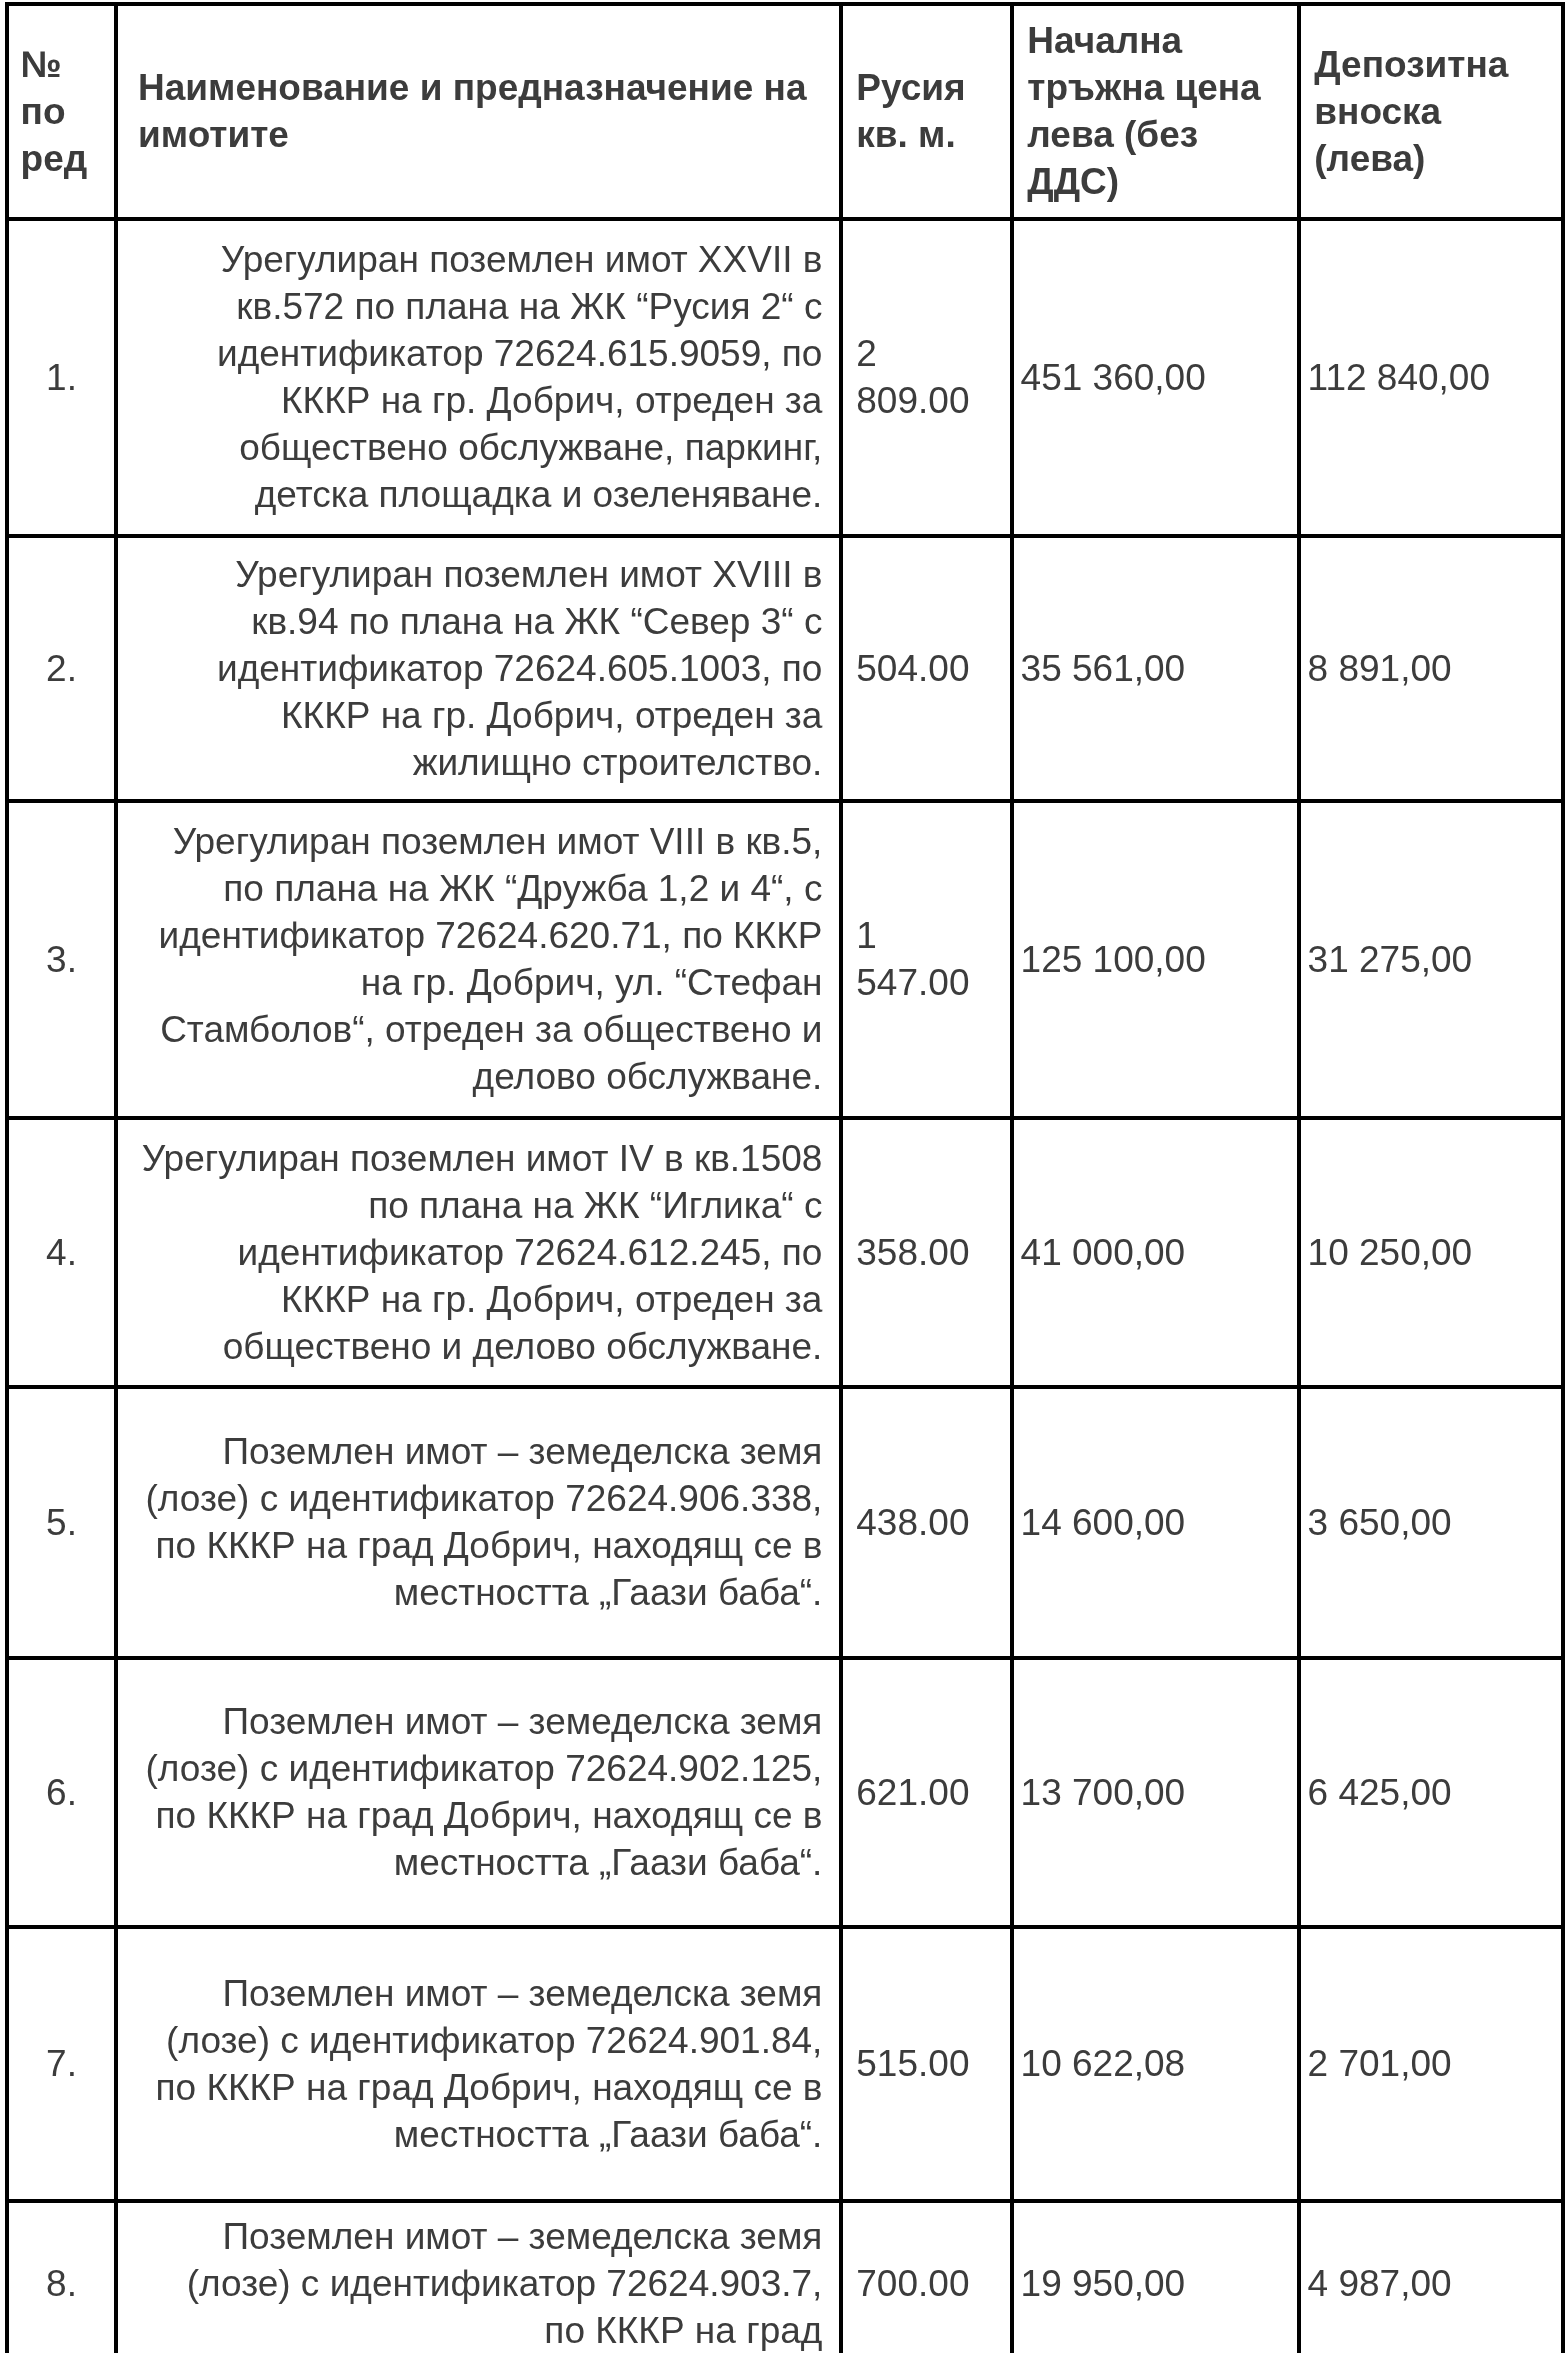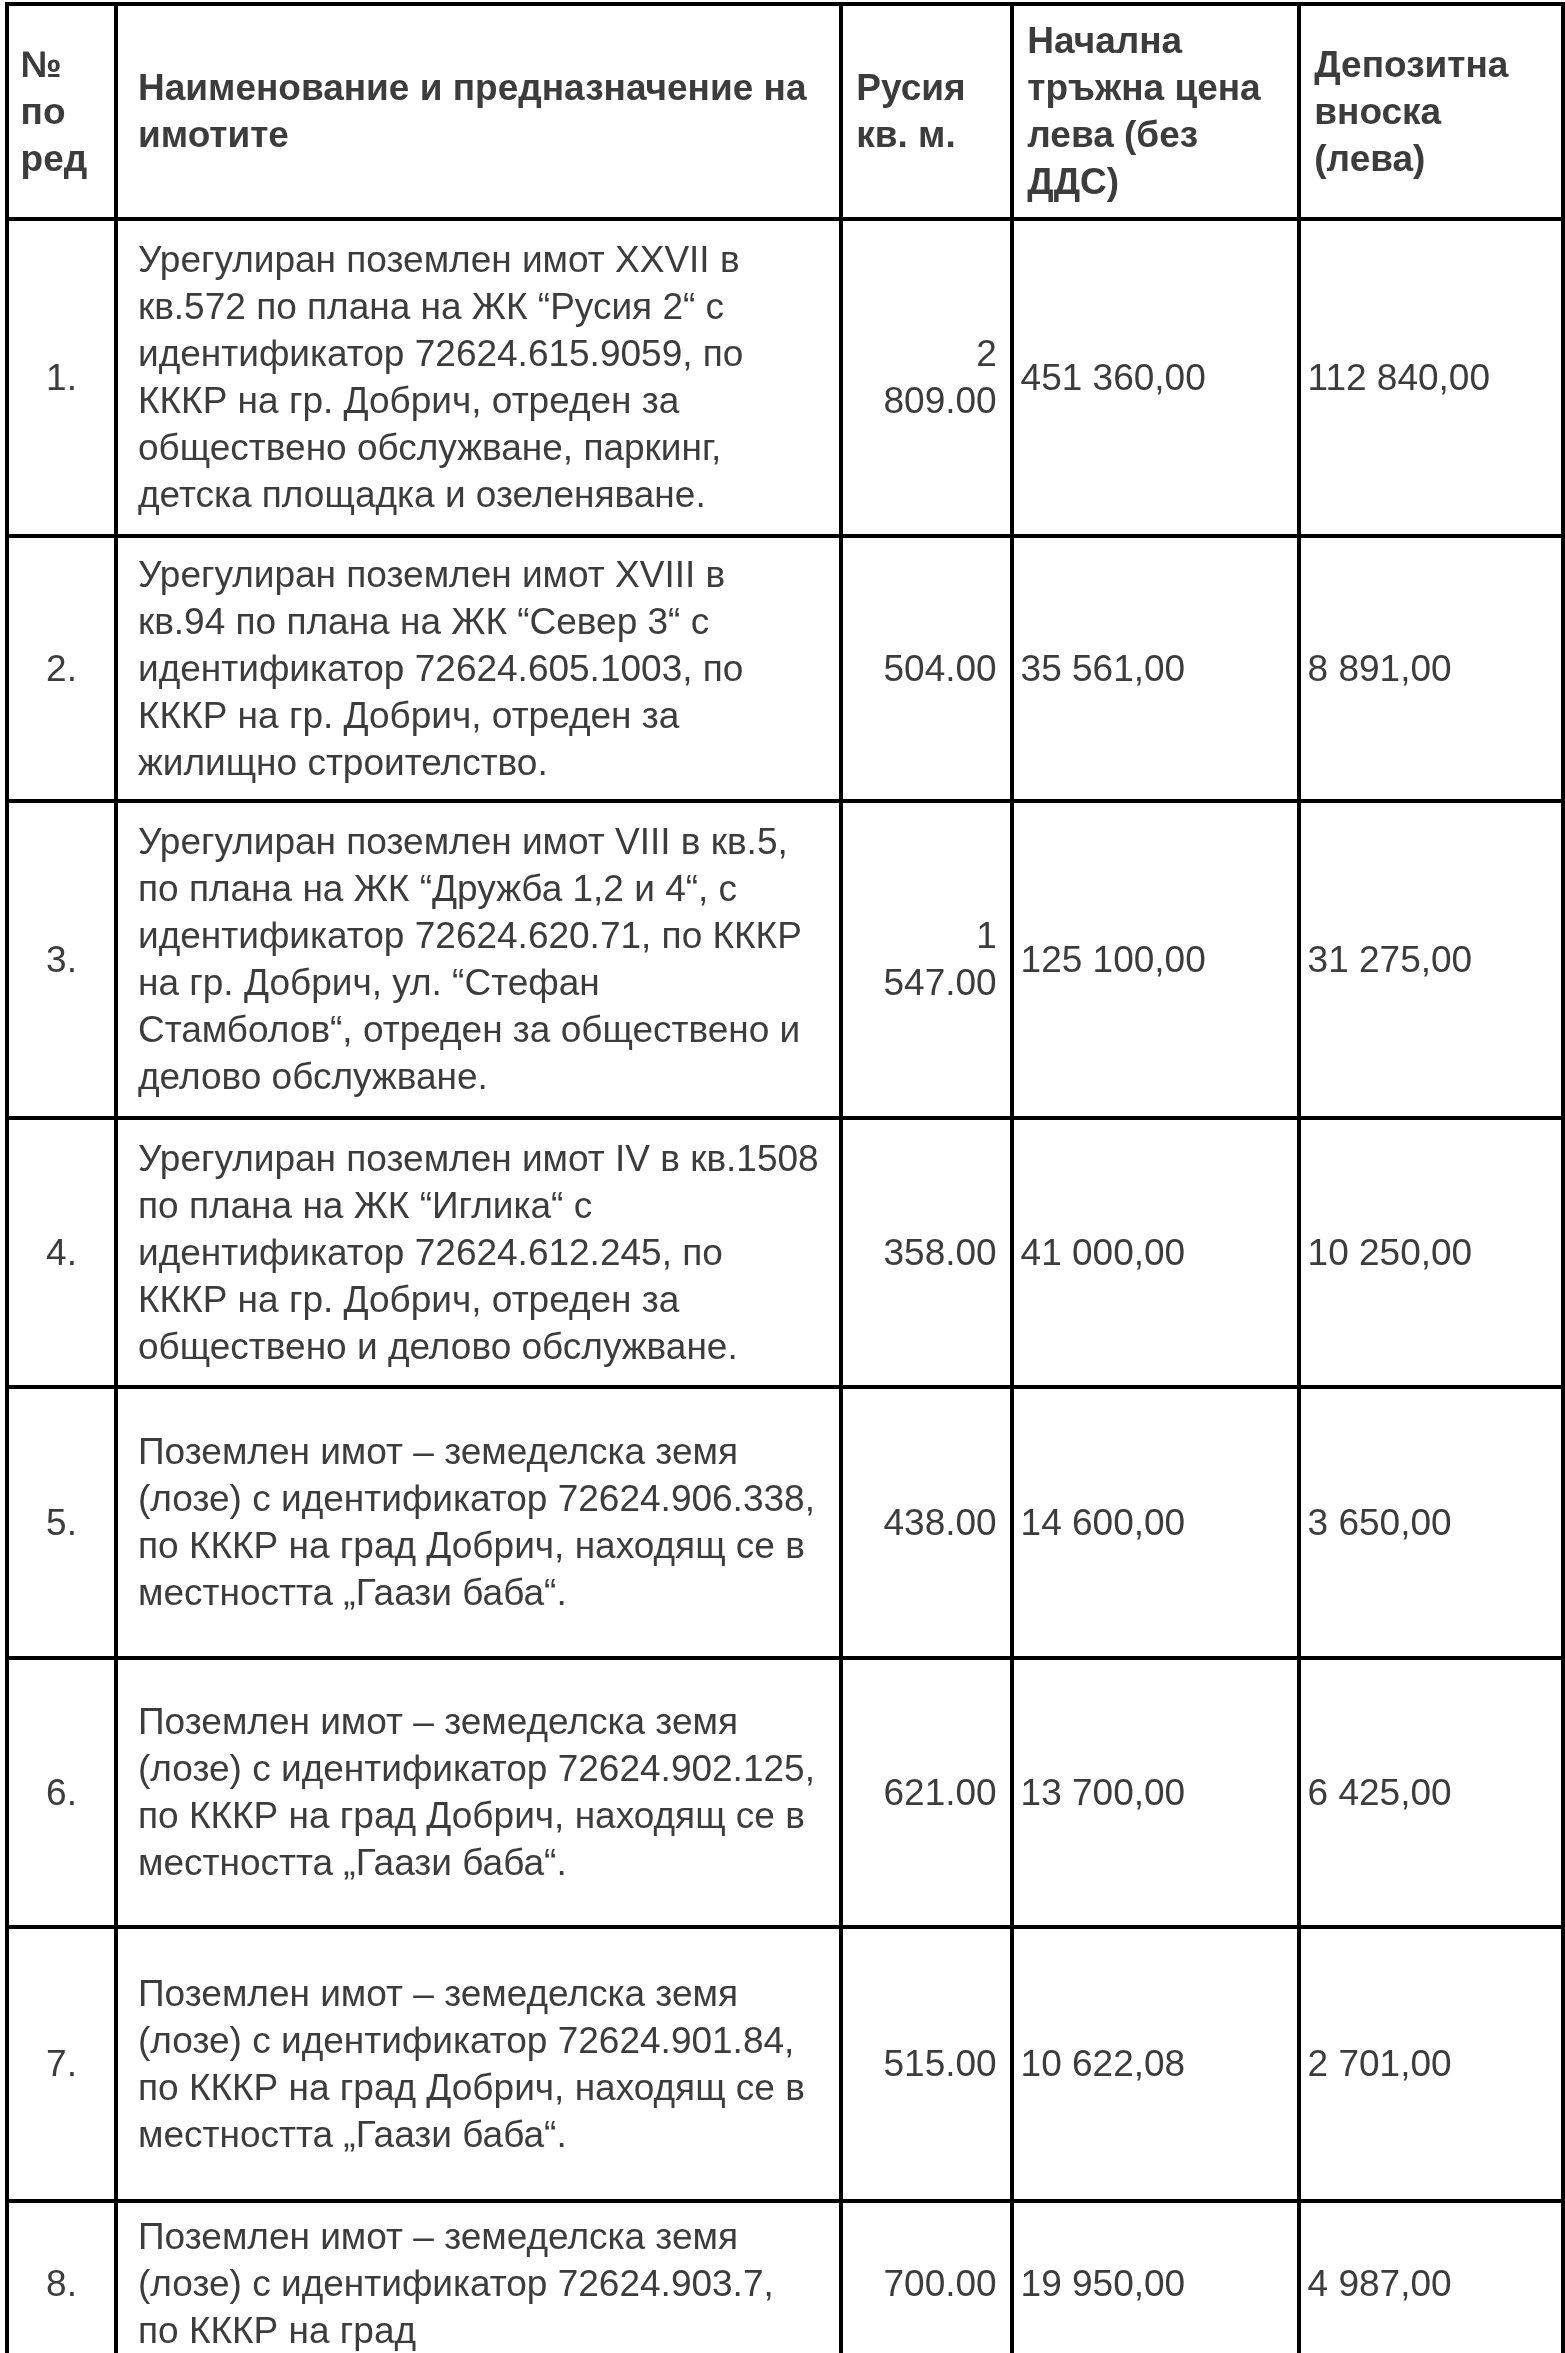--- a/index.html
+++ b/index.html
@@ -33,22 +33,22 @@
     text-align: left;
     height: 211px;
   }
   .h-num    { padding: 0 3.3px 0 11.6px; }
   .h-name   { padding: 0 16.6px 0 20px; }
   .h-area   { padding: 0 8.3px 0 13.3px; }
   .h-price  { padding: 0 11.6px 0 13.3px; text-align: justify; text-align-last: left; }
   .h-deposit{ padding: 0 8.3px 0 13.3px; }
 
   .c-num    { text-align: center; }
-  .c-name   { text-align: left; padding: 0 16.6px 0 20px; }
-  .c-area   { text-align: right; padding: 0 13.3px; }
+  .c-name   { text-align: right; padding: 0 16.6px 0 20px; }
+  .c-area   { text-align: left; padding: 0 13.3px; }
   .c-price  { text-align: left; padding: 0 6.6px; }
   .c-deposit{ text-align: left; padding: 0 6.6px; }
 
   tr.r1 td { height: 311px; }
   tr.r2 td { height: 259px; }
   tr.r3 td { height: 311px; }
   tr.r4 td { height: 263px; }
   tr.r5 td { height: 265px; }
   tr.r6 td { height: 263px; }
   tr.r7 td { height: 268px; }

